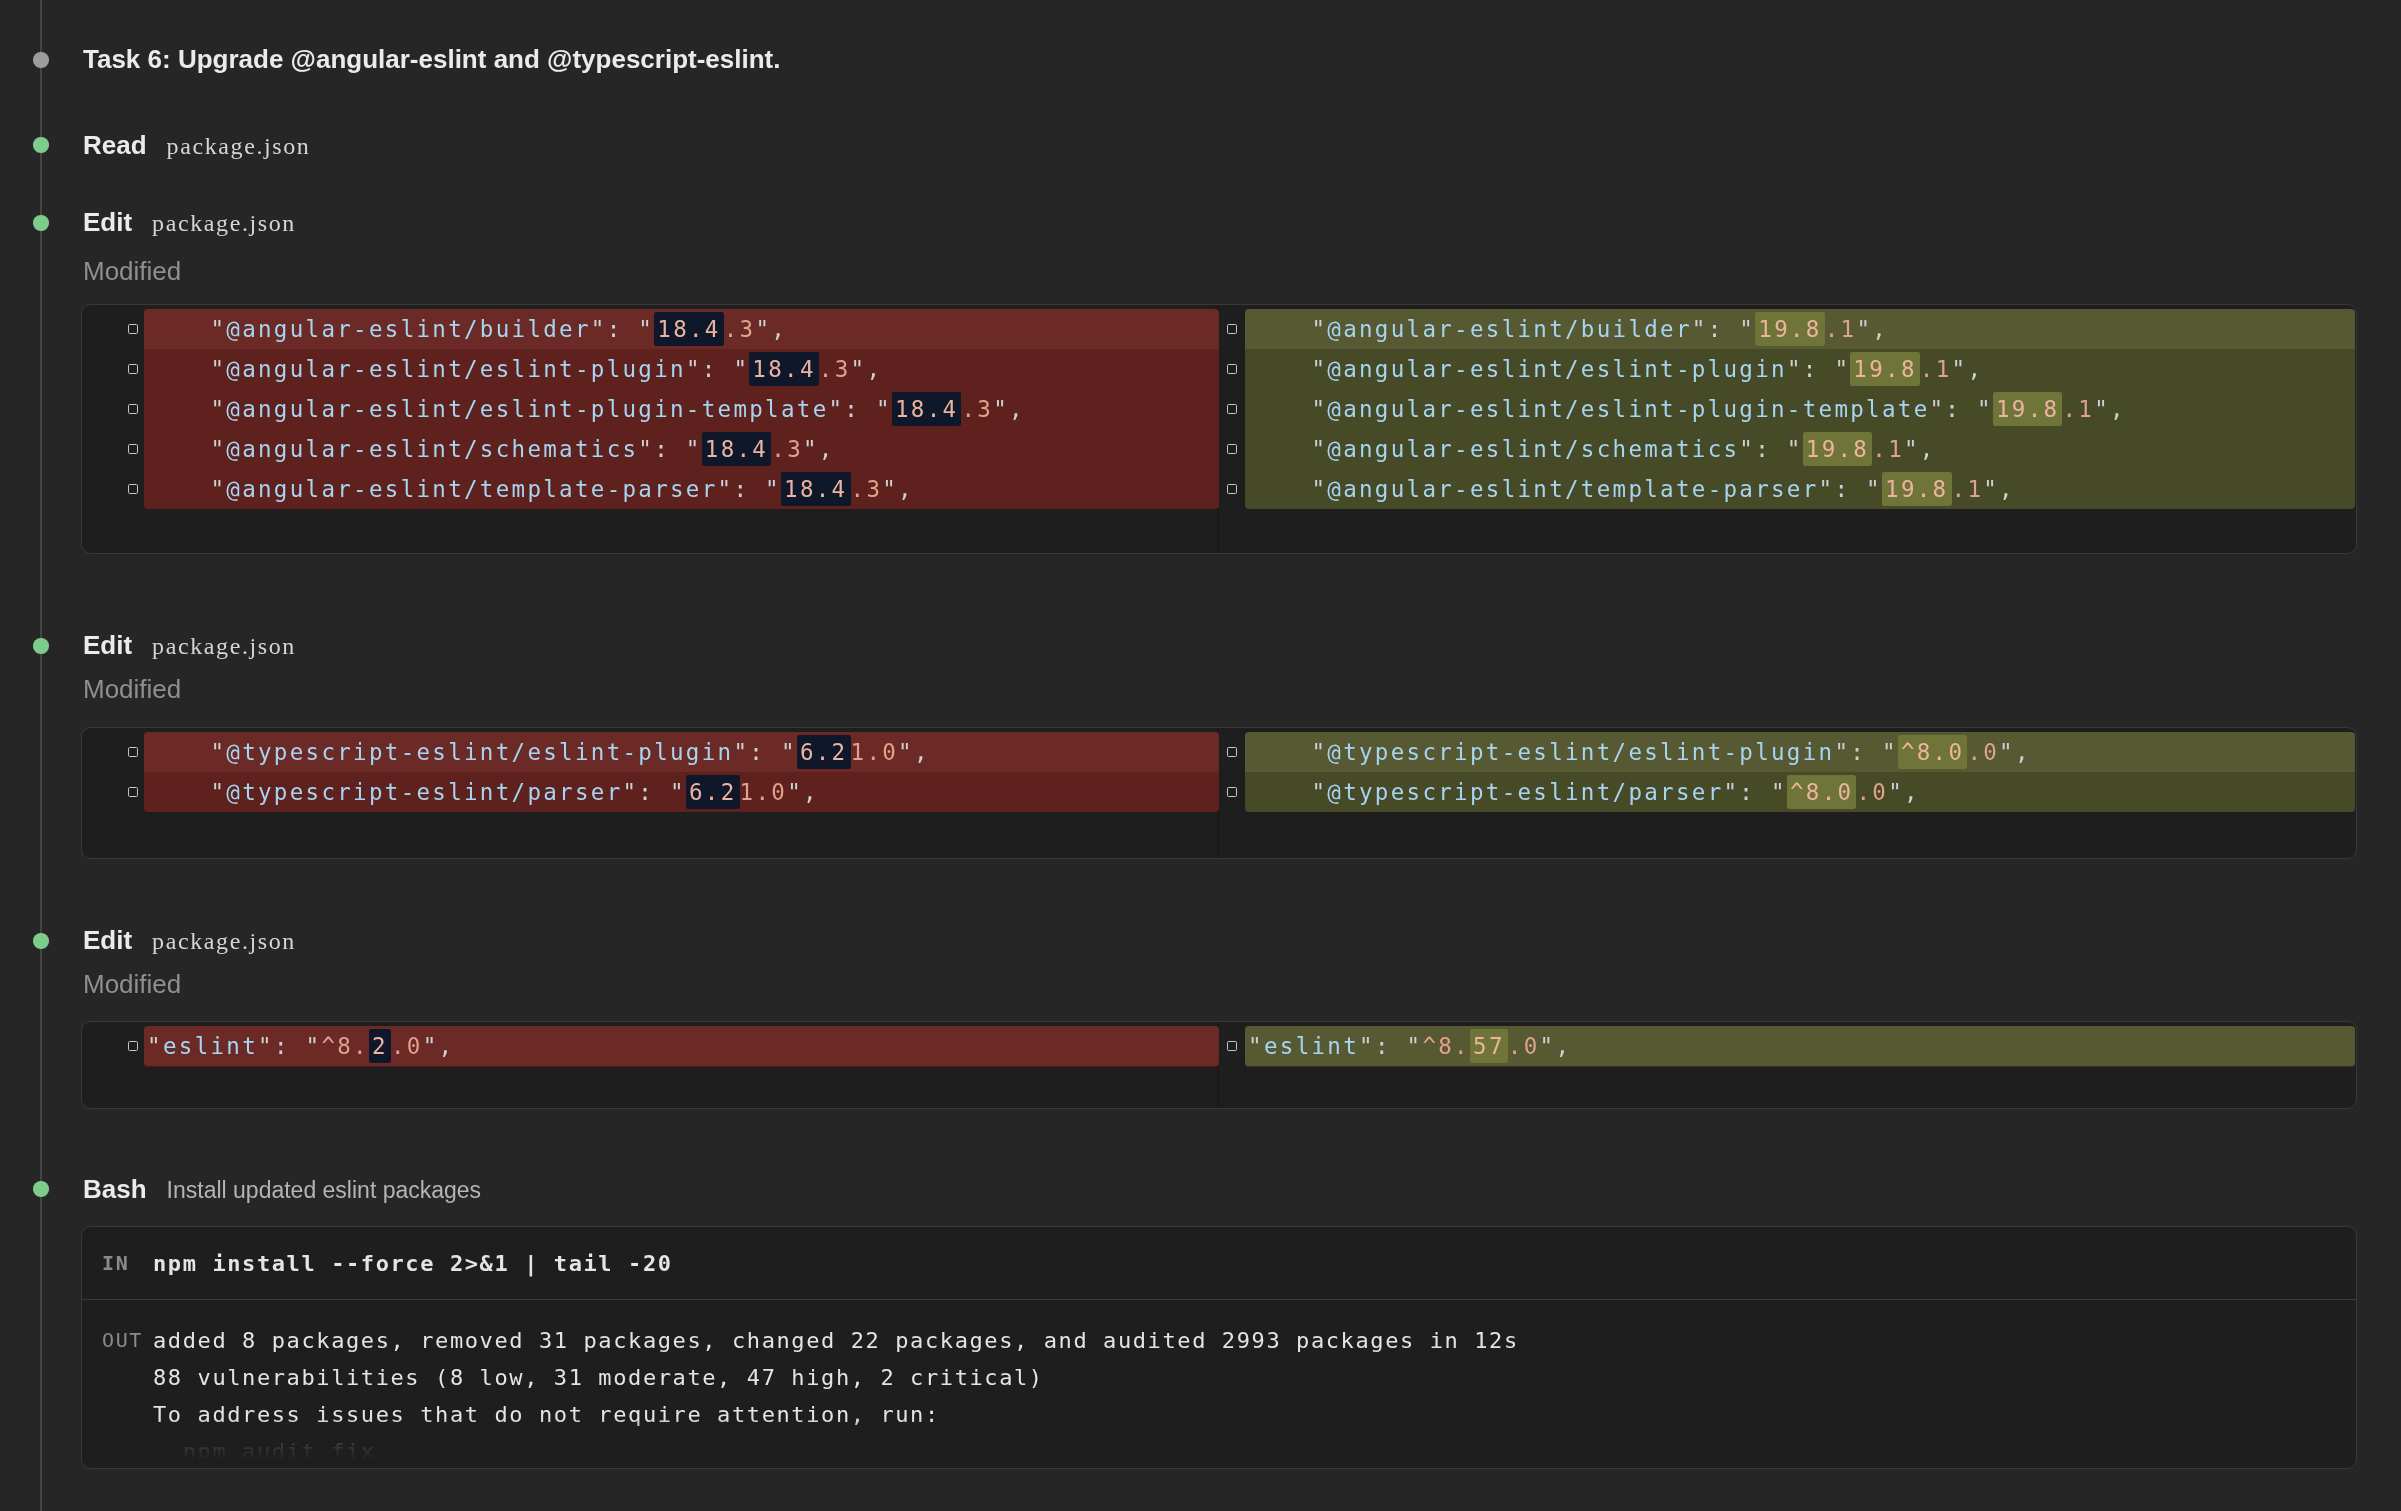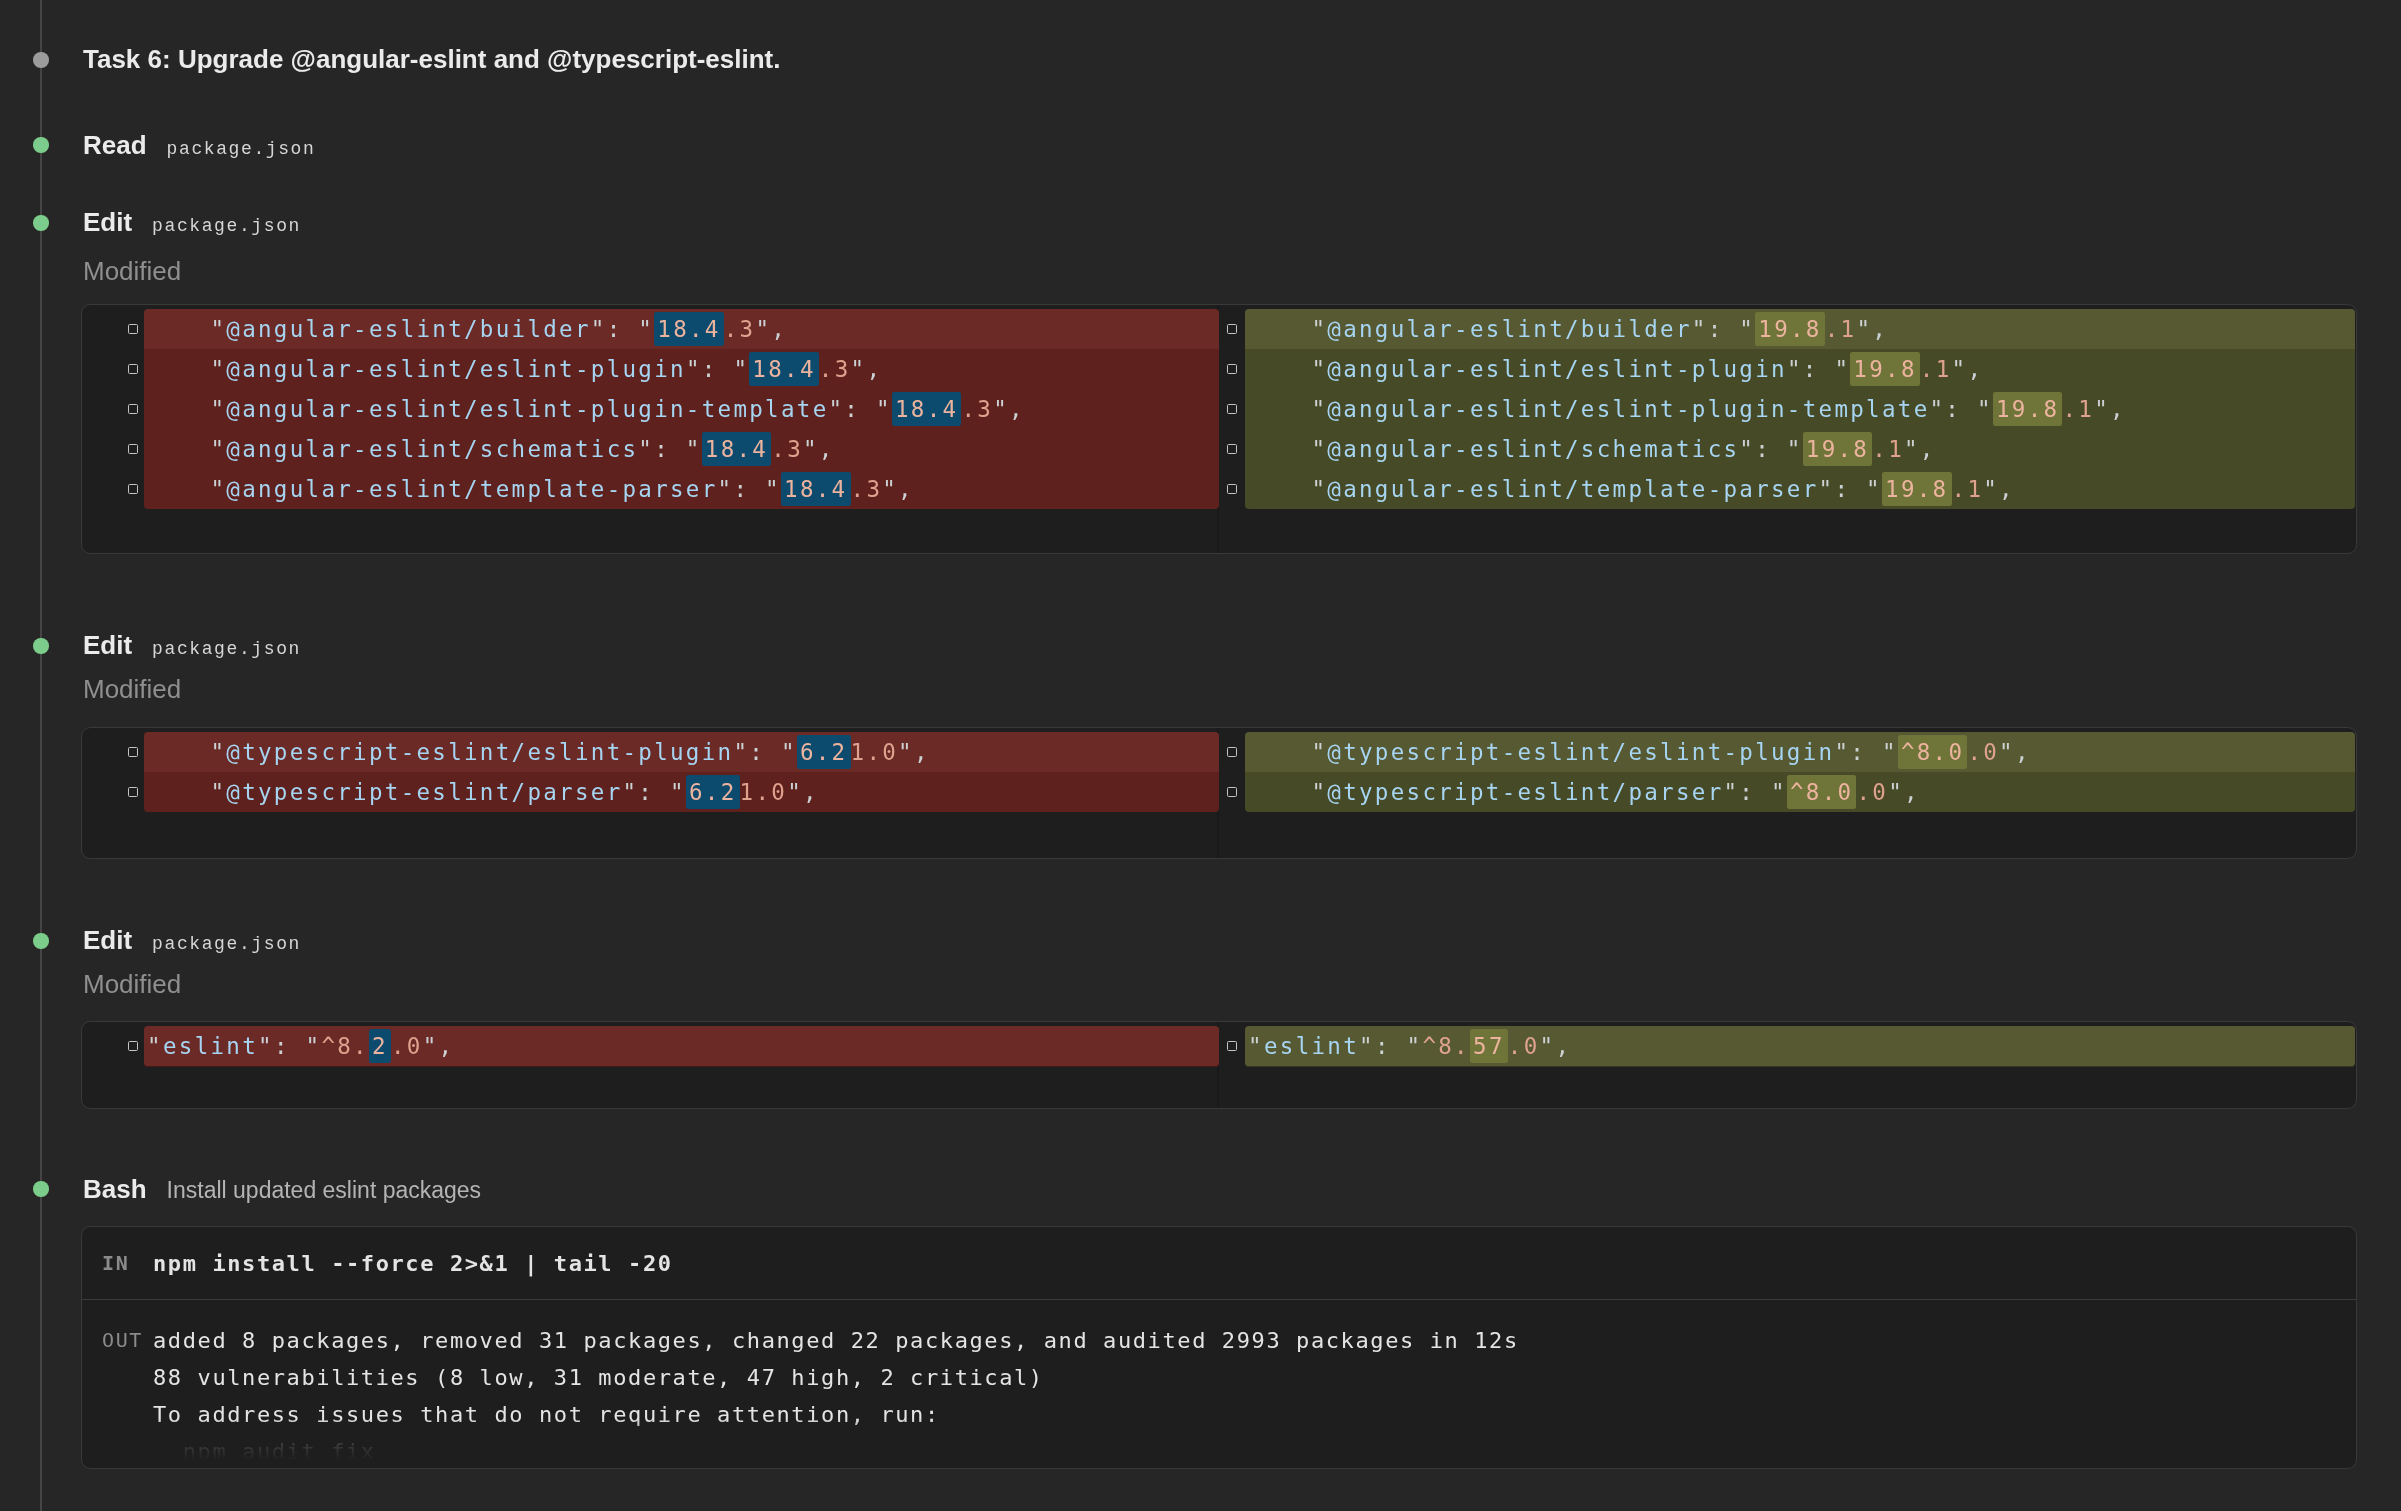--- a/index.html
+++ b/index.html
@@ -22,21 +22,21 @@
   .bullet.gray { background:#9c9c9c; }
   .bullet.green { background:#7ccd8b; }
 
   .step-row {
     position:absolute; left:83px; display:flex; align-items:baseline; gap:20px;
     white-space:nowrap;
   }
   .verb { font-size:26px; font-weight:700; color:#ebebeb; }
   .title-text { font-size:26px; font-weight:700; color:#ebebeb;text-align:right; }
   .file {
-    font-family:Liberation Mono, monospace; font-size:18px;
+    font-family:Liberation Serif, serif; font-size:24px;
     color:#d6d6d6; letter-spacing:1.6px;text-align:center;
   }
   .desc { font-size:23px; color:#b4b4b4; }
   .modified {
     position:absolute; left:83px; font-size:26px; color:#8f8f8f;
   }
 
   .card {
     position:absolute; left:81px; width:2276px;
     background:#1e1e1e; border:1.6px solid #393939; border-radius:9.3px;
@@ -63,21 +63,21 @@
   .panel .dline:last-child  { border-radius:0 0 3.9px 3.9px; }
   .panel .dline:only-child  { border-radius:3.9px; }
   .red   .dline { background:#5e211d; }
   .red   .dline.first { background:#6b2a26; box-shadow:0 0.8px 0 #521b18; }
   .green .dline { background:#474a26; }
   .green .dline.first { background:#565931; box-shadow:0 0.8px 0 #3e411f; }
   .seg-p { color:#ccd1d4; }
   .seg-k { color:#a6d4f1; }
   .seg-v { color:#dfa28e; }
   .seg-h { color:#ecb49e; padding:3.9px 3.1px; border-radius:2.3px; }
-  .red   .seg-h { background:#0c4a6e; }
+  .red   .seg-h { background:#0f172a; }
   .green .seg-h { background:#6f7438; }
 
   
   .bash-in {
     position:absolute; left:0; right:0; top:0; height:73px;
     border-bottom:1.6px solid #3a3a3a;
     display:flex; align-items:center;font-weight:bold;
   }
   .io-label {
     flex:none; padding-left:20px; width:71px;

